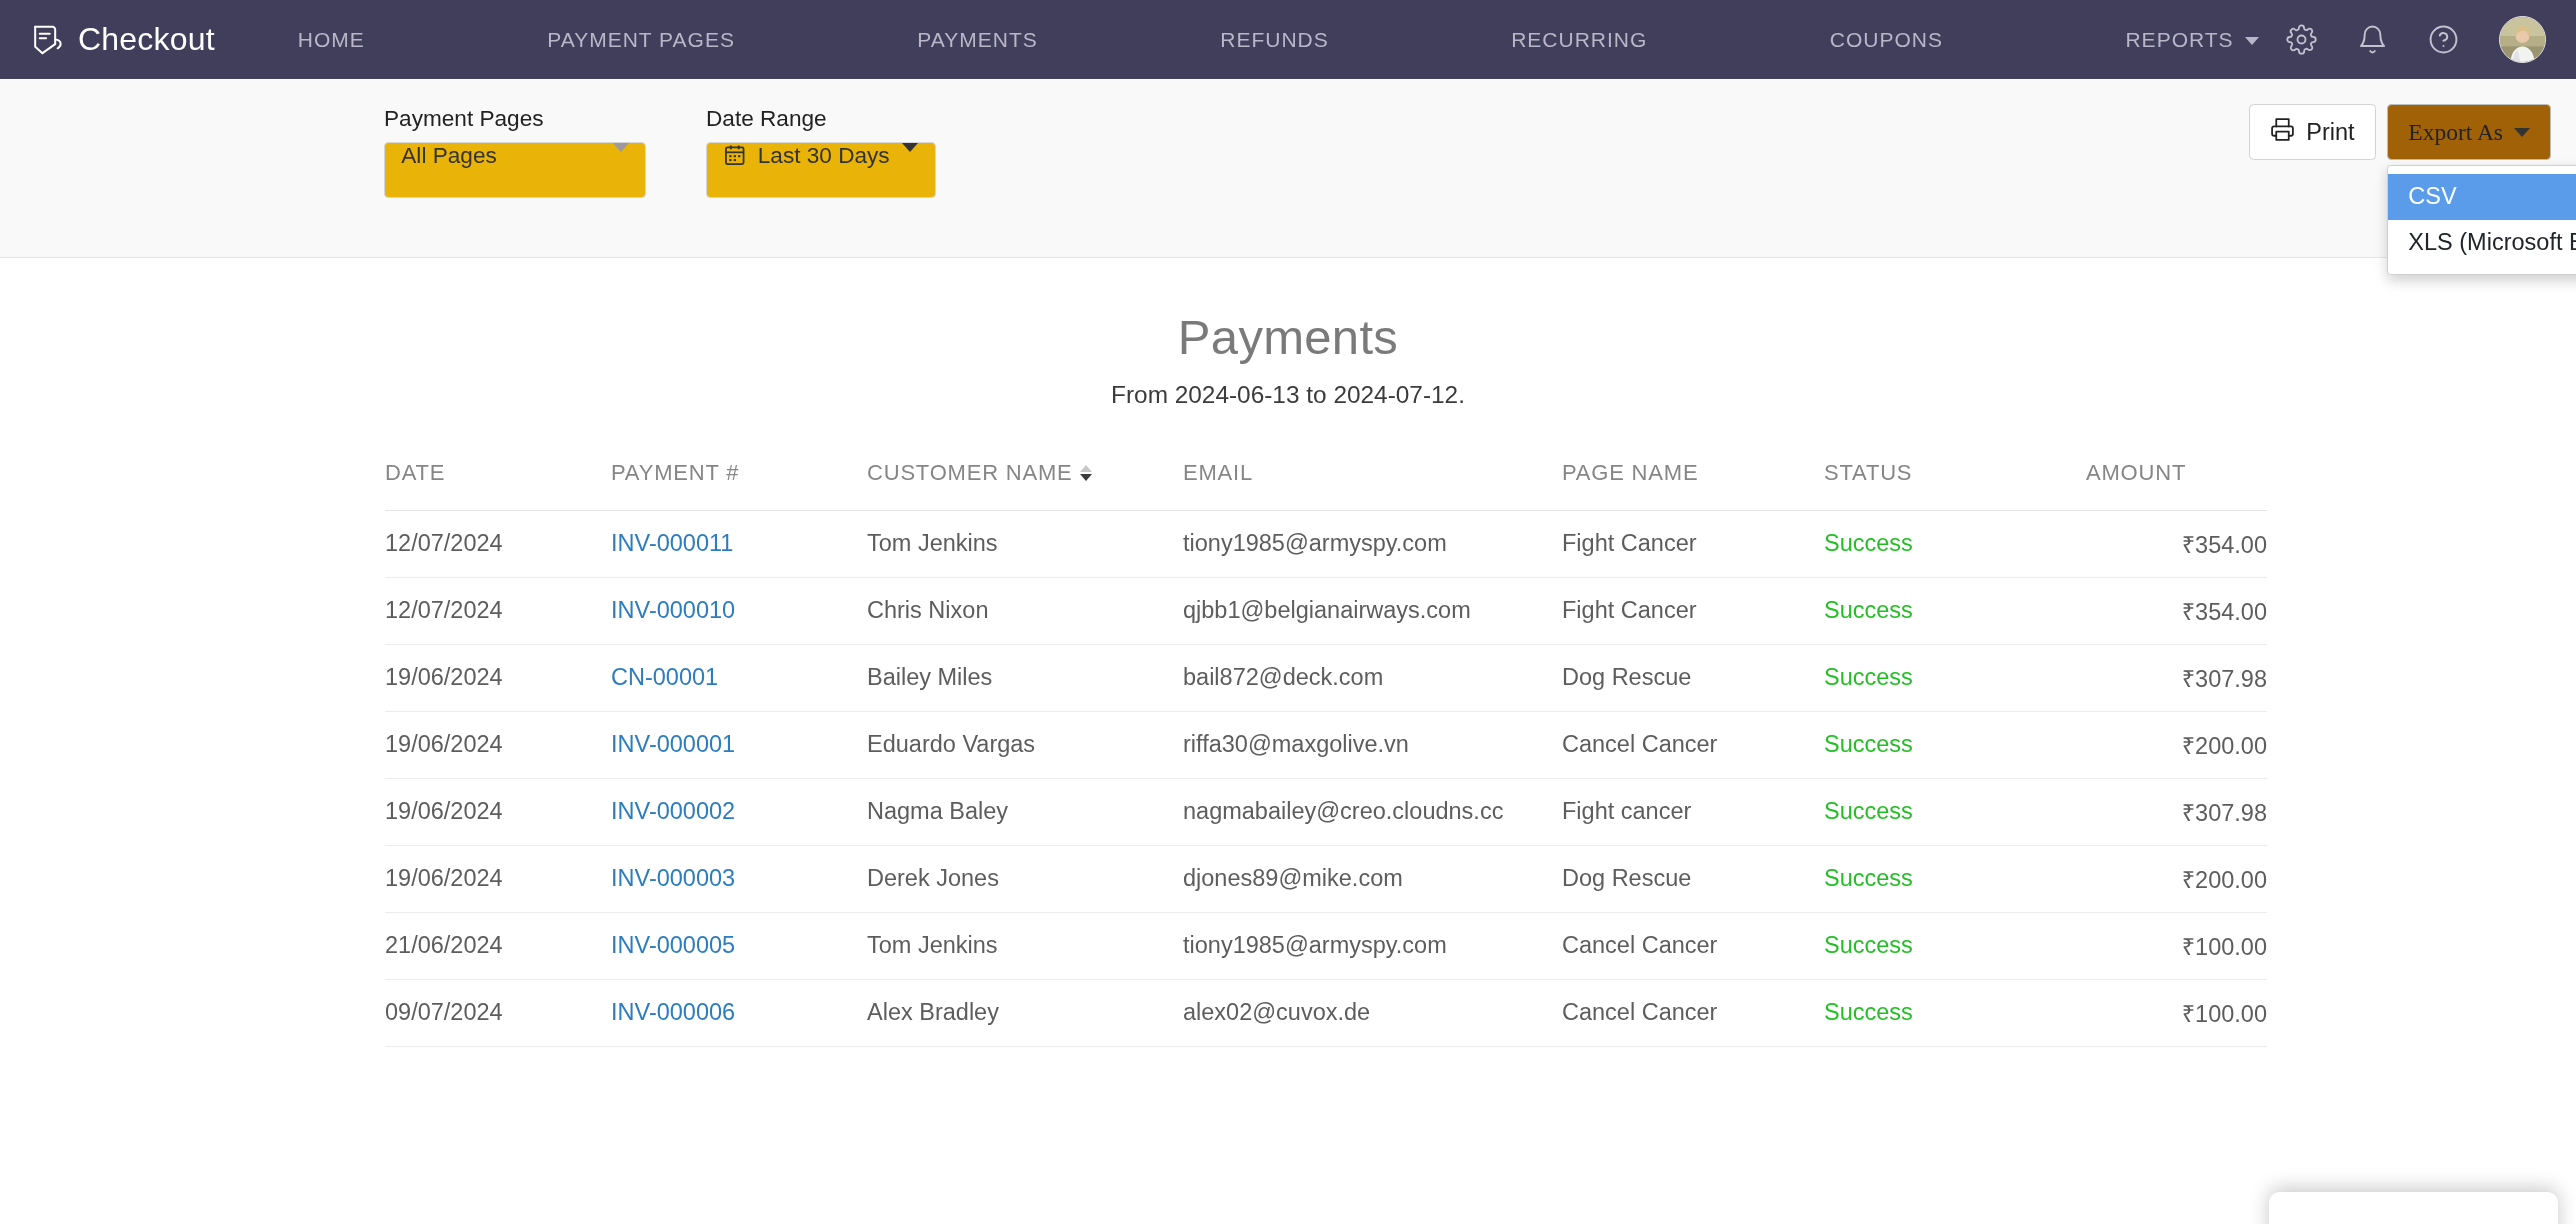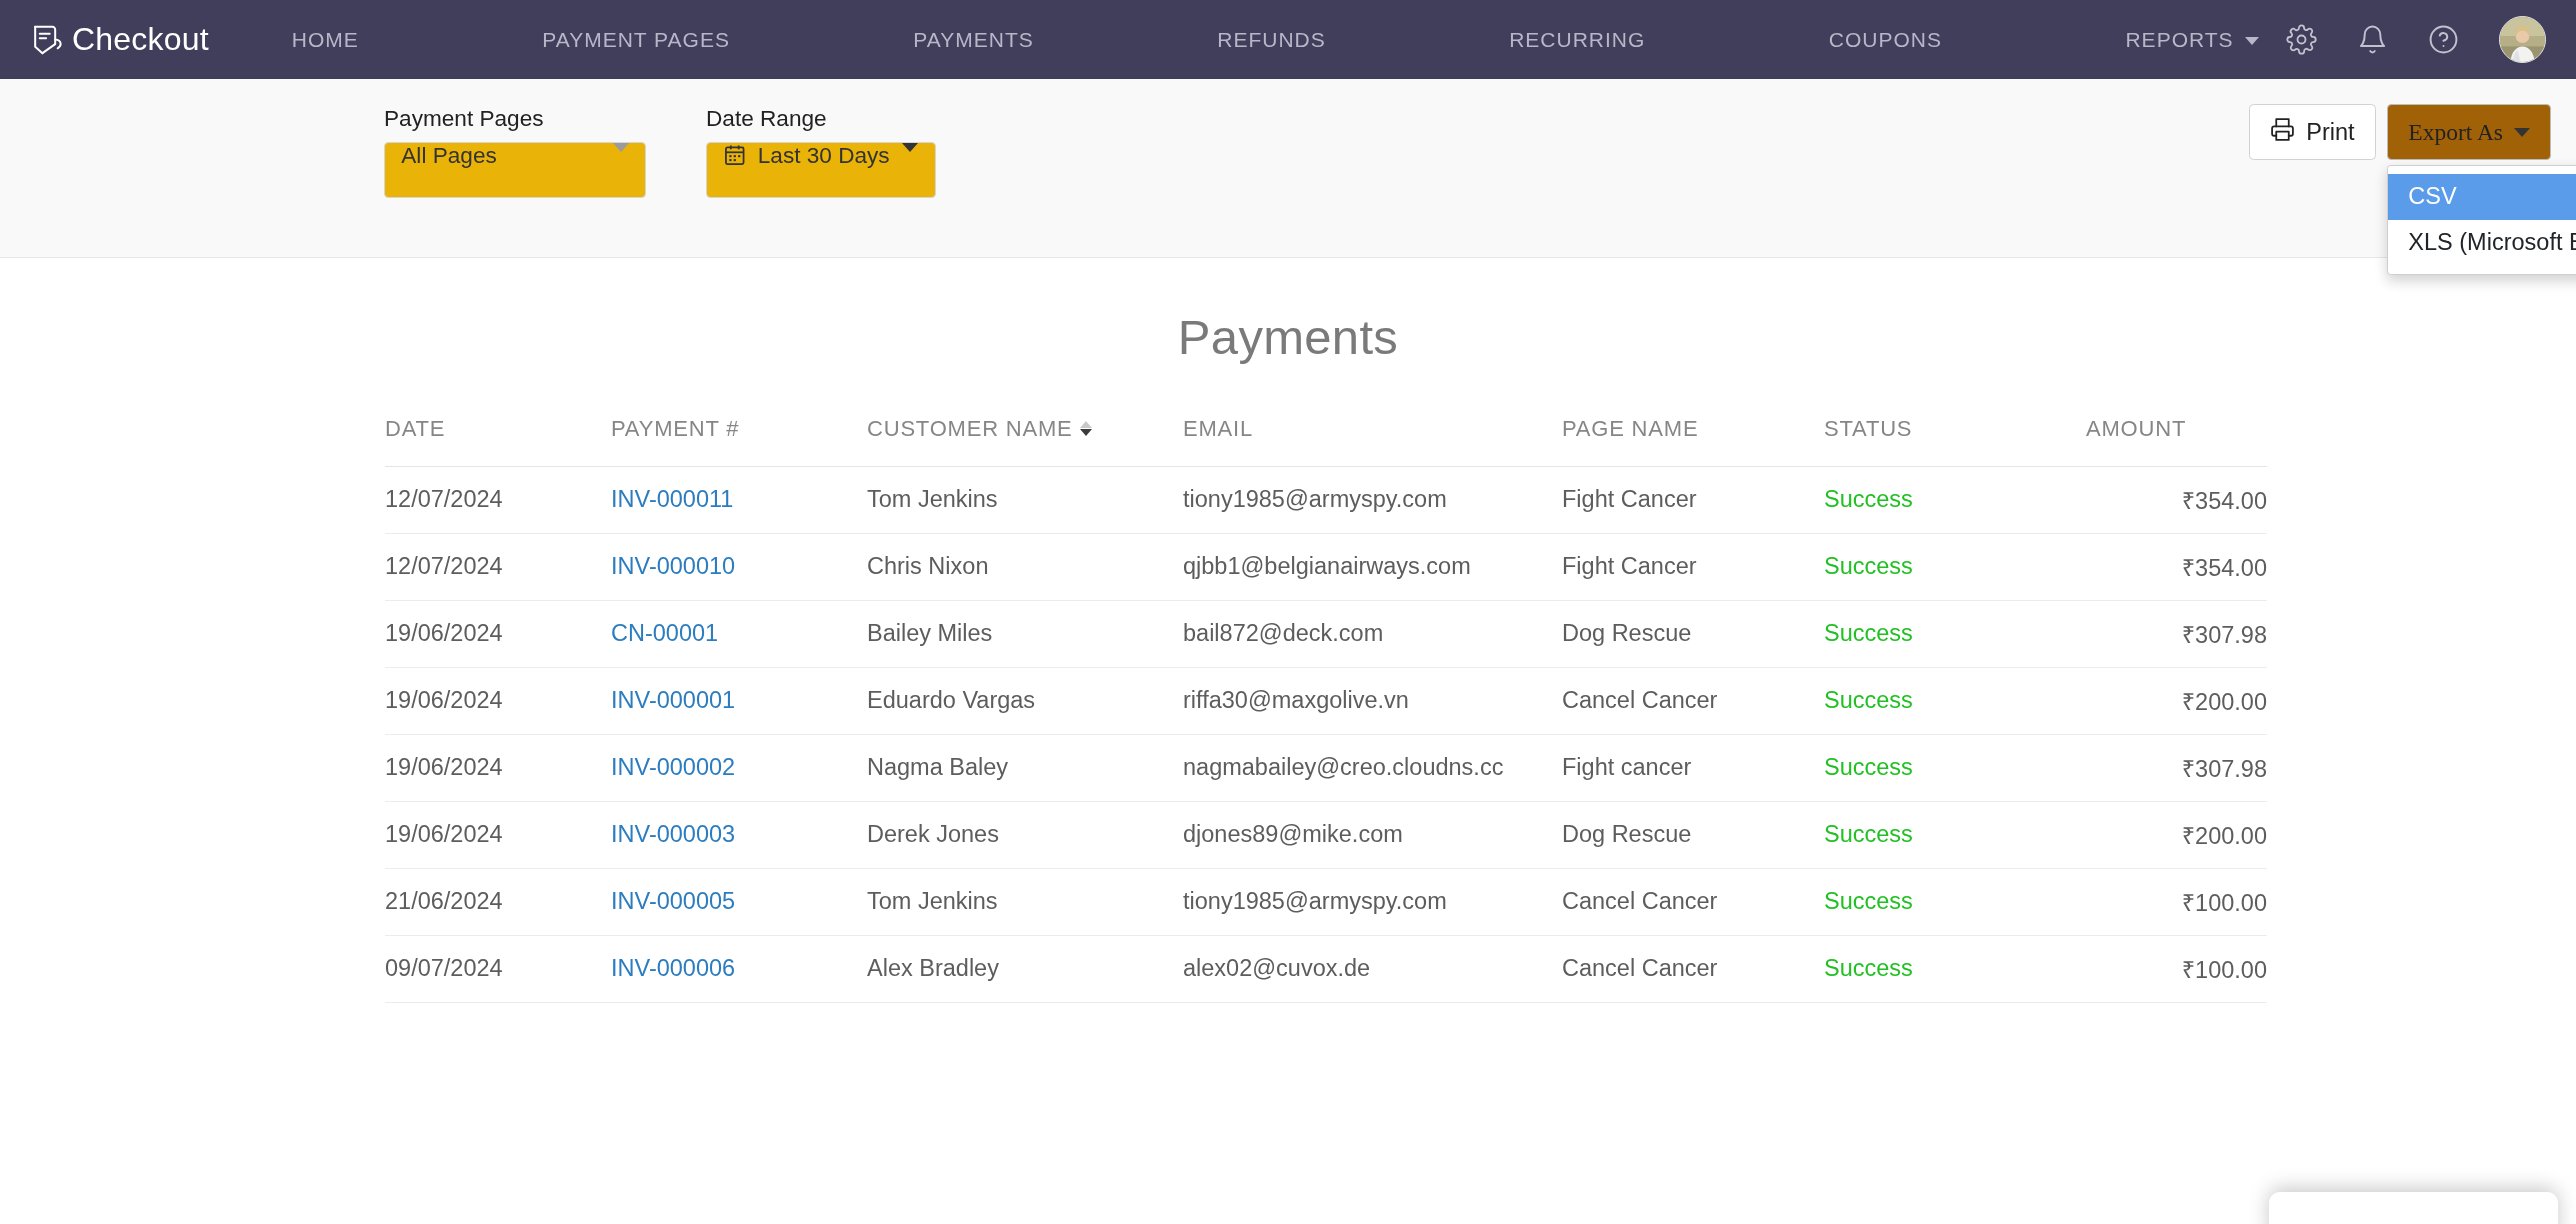--- a/index.html
+++ b/index.html
@@ -18,21 +18,21 @@
     background: #413e5c;
     display: flex;
     align-items: center;
     padding: 0 25px 0 27px;
     position: relative;
     z-index: 40;
   }
   .brand {
     display: flex;
     align-items: center;
-    gap: 5px;
+    gap: 11px;
     margin-right: 56px;
     flex: none;
   }
   .brand-logo { width: 40px; height: 40px; display:block; }
   .brand-name {
     color: #ffffff;
     font-size: 32px;
     font-weight: 400;
     letter-spacing: 0.2px;
     white-space: nowrap;
@@ -422,20 +422,21 @@
       <div class="dropdown-menu">
         <div class="dropdown-item active">CSV</div>
         <div class="dropdown-item">XLS (Microsoft Excel)</div>
       </div>
     </div>
   </div>
 </div>
 
 <div class="main">
   <h1 class="page-title">Payments</h1>
+  <div class="page-subtitle">From 2024-06-13 to 2024-07-12.</div>
 
   <div class="table-wrap">
     <table class="payments">
       <thead>
         <tr>
           <th class="c-date">DATE</th>
           <th class="c-payment">PAYMENT #</th>
           <th class="c-name sortable">
             <span>CUSTOMER NAME</span><span class="sort-arrows">
                 <span class="sort-up"></span>

